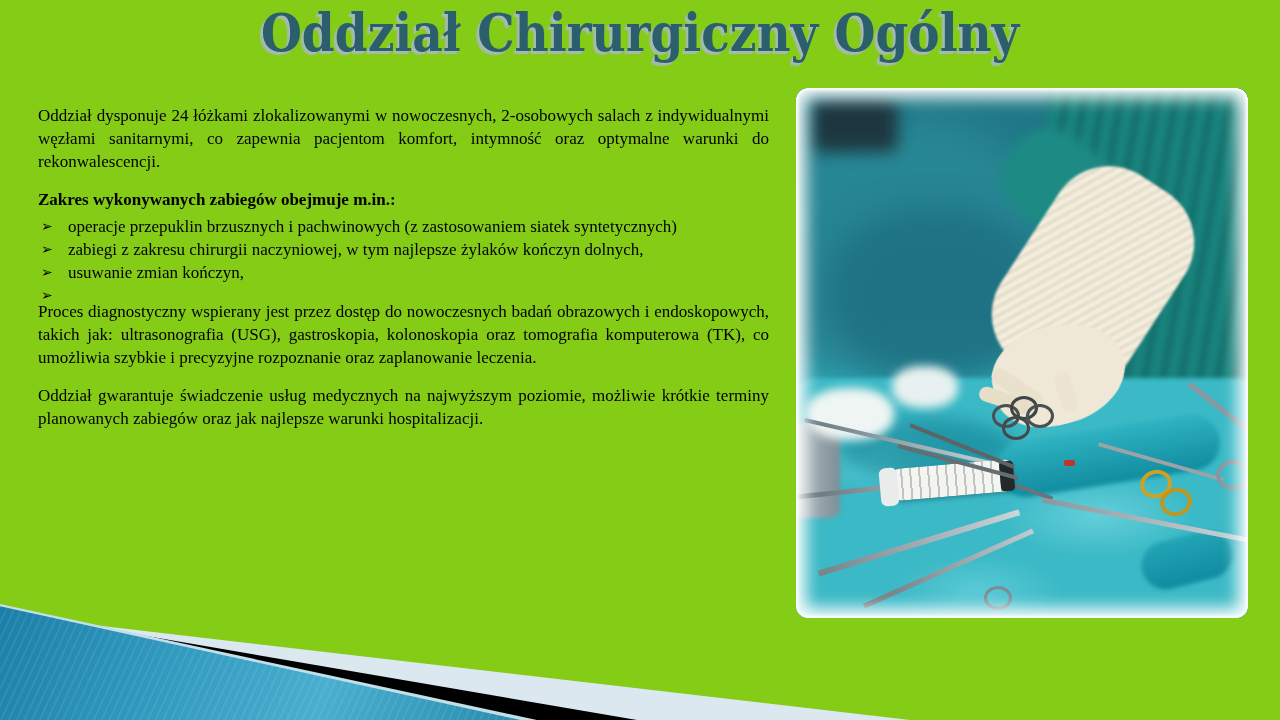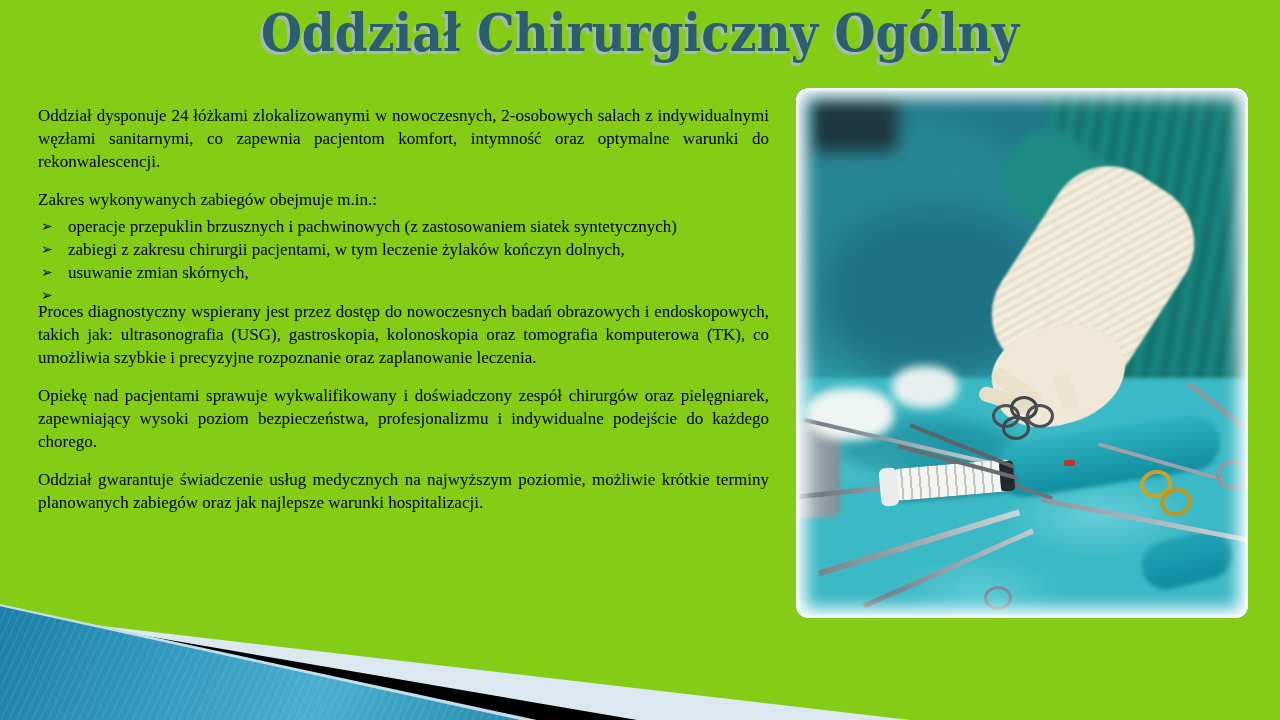--- a/index.html
+++ b/index.html
@@ -11,21 +11,21 @@
   .title{position:absolute;top:2px;left:0;width:1280px;text-align:center;
          font-family:"DejaVu Serif", serif;font-weight:700;font-size:49px;
          color:#2B5F6B;letter-spacing:0px;margin:0;
          transform:scale(0.96,1.06);transform-origin:center top;
          text-shadow:-3px 3px 1px rgba(168,184,194,.85), -1px 1px 0 rgba(168,184,194,.9);}
 
   
   .col{position:absolute;left:38px;top:92px;width:731px;color:#000;
        font-size:17px;line-height:23px;}
   .col p{margin:12px 0 15px 0;text-align:justify;}
-  .col p.list-heading{font-weight:normal;margin:0 0 4px 0;text-align:left;}
+  .col p.list-heading{font-weight:bold;margin:0 0 4px 0;text-align:left;}
   .bullets{margin:0 0 16px 0;}
   .bullet{position:relative;padding-left:30px;line-height:23px;text-align:left;}
   .bullet .marker{position:absolute;left:3px;top:0;font-family:"DejaVu Sans",sans-serif;
                   font-size:14px;line-height:23px;color:#000;}
 
   
   .photo{position:absolute;left:796px;top:88px;width:452px;height:530px;
          border-radius:12px;overflow:hidden;background:#2a8b98;}
   .photo .ly{position:absolute;}
   .feather{position:absolute;inset:0;border-radius:12px;pointer-events:none;
@@ -52,32 +52,31 @@
   <div class="col">
     <p>Oddział dysponuje 24 łóżkami zlokalizowanymi w nowoczesnych, 2-osobowych salach z indywidualnymi węzłami sanitarnymi, co zapewnia pacjentom komfort, intymność oraz optymalne warunki do rekonwalescencji.</p>
     <p class="list-heading">Zakres wykonywanych zabiegów obejmuje m.in.:</p>
     <div class="bullets">
       <div class="bullet">
         <span class="marker">➢</span>
         <span>operacje przepuklin brzusznych i pachwinowych (z zastosowaniem siatek syntetycznych)</span>
       </div>
       <div class="bullet">
         <span class="marker">➢</span>
-        <span>zabiegi z zakresu chirurgii pacjentami, w tym leczenie żylaków kończyn dolnych,</span>
+        <span>zabiegi z zakresu chirurgii naczyniowej, w tym najlepsze żylaków kończyn dolnych,</span>
       </div>
       <div class="bullet">
         <span class="marker">➢</span>
-        <span>usuwanie zmian skórnych,</span>
+        <span>usuwanie zmian kończyn,</span>
       </div>
       <div class="bullet">
         <span class="marker">➢</span>
       </div>
     </div>
     <p>Proces diagnostyczny wspierany jest przez dostęp do nowoczesnych badań obrazowych i endoskopowych, takich jak: ultrasonografia (USG), gastroskopia, kolonoskopia oraz tomografia komputerowa (TK), co umożliwia szybkie i precyzyjne rozpoznanie oraz zaplanowanie leczenia.</p>
-    <p>Opiekę nad pacjentami sprawuje wykwalifikowany i doświadczony zespół chirurgów oraz pielęgniarek, zapewniający wysoki poziom bezpieczeństwa, profesjonalizmu i indywidualne podejście do każdego chorego.</p>
     <p>Oddział gwarantuje świadczenie usług medycznych na najwyższym poziomie, możliwie krótkie terminy planowanych zabiegów oraz jak najlepsze warunki hospitalizacji.</p>
   </div>
 
   <div class="photo">
     <div class="ly" style="inset:0;
          background:linear-gradient(178deg,#217A89 0%,#1E7584 22%,#256F7E 40%,#2C9AA8 52%,#3FB5C2 62%,#4CC3CF 82%,#55C6D1 100%);"></div>
     <div class="ly" style="left:-30px;top:30px;width:280px;height:260px;
          background:#2A8A97;border-radius:45%;filter:blur(18px);opacity:.85;"></div>
     <div class="ly" style="left:30px;top:120px;width:220px;height:170px;
          background:#1C6E80;border-radius:45%;filter:blur(16px);opacity:.8;"></div>

